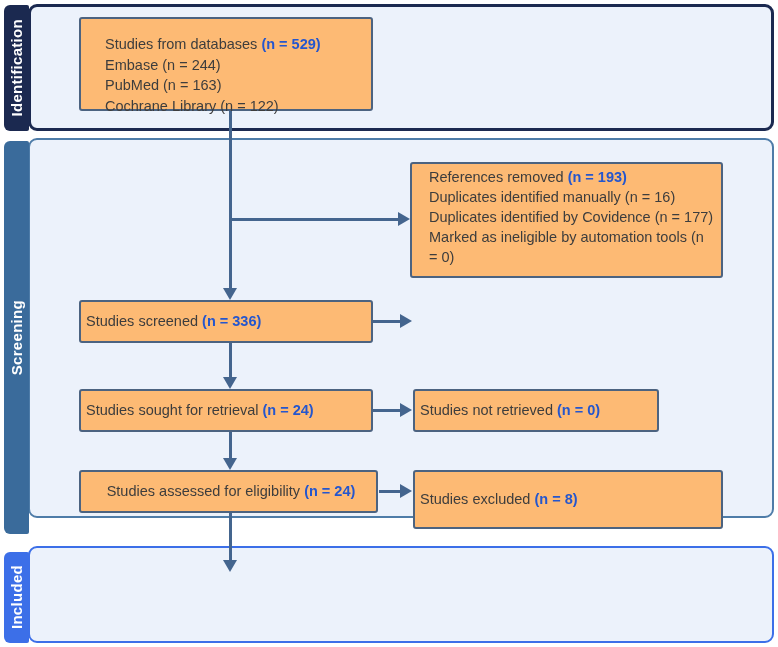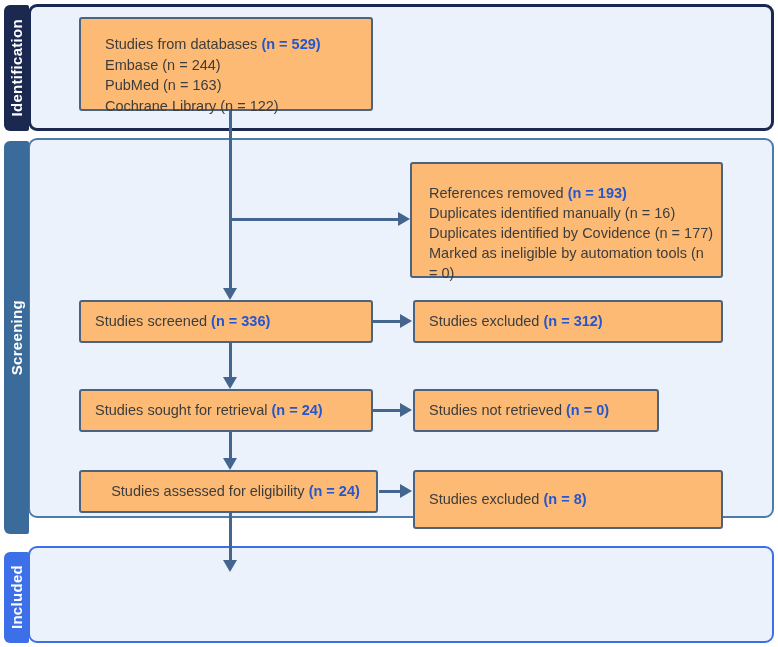--- a/index.html
+++ b/index.html
@@ -18,23 +18,23 @@
   .tab-id {top:5px;  height:126px;background:var(--navy,#1b2950);}
   .tab-scr{top:141px;height:393px;background:var(--steel-tab,#3a6b9b);}
   .tab-inc{top:552px;height:91px; background:var(--royal,#3c6fe8);}
   .tab-label{
     writing-mode:vertical-rl;transform:rotate(180deg);
     color:#fff;font-weight:bold;font-size:15px;letter-spacing:.3px;white-space:nowrap;
   }
   
   .wbox{position:absolute;background:#fdba74;border:2px solid var(--box-border,#4c6380);
         border-radius:3px;box-sizing:border-box;font-size:14.5px;line-height:20.5px;}
-  .wbox.single{display:flex;align-items:center;padding-left:14px;}
+  .wbox.single{display:flex;align-items:center;padding-left:5px;}
   .box-databases {left:79px; top:17px; width:294px;height:94px; padding:15px 8px 0 24px;}
-  .box-references{left:410px;top:162px;width:313px;height:116px;padding:19px 6px 0 17px;line-height:20px;}
+  .box-references{left:410px;top:162px;width:313px;height:116px;padding:3px 6px 0 17px;line-height:20px;}
   .box-screened  {left:79px; top:300px;width:294px;height:43px;}
   .box-excluded1 {left:413px;top:300px;width:310px;height:43px;}
   .box-sought    {left:79px; top:389px;width:294px;height:43px;}
   .box-notretr   {left:413px;top:389px;width:246px;height:43px;}
   .box-assessed  {left:79px; top:470px;width:299px;height:43px;justify-content:center;}
   .box-excluded2 {left:413px;top:470px;width:310px;height:59px;}
   .box-included  {left:79px; top:572px;width:299px;height:48px;}
   .count{color:var(--count-blue,#2456ce);font-weight:bold;}
   
   .vline,.hline{position:absolute;background:var(--arrow,#44658e);z-index:4;}
@@ -109,23 +109,20 @@
     <div><span>References removed </span><span class="count">(n = 193)</span></div>
     <div>Duplicates identified manually (n = 16)</div>
     <div>Duplicates identified by Covidence (n = 177)</div>
     <div>Marked as ineligible by automation tools (n = 0)</div>
   </div>
 
   <div class="wbox single box-screened">
     <div><span>Studies screened </span><span class="count">(n = 336)</span></div>
   </div>
 
-  <div class="wbox single box-excluded1">
-    <div><span>Studies excluded </span><span class="count">(n = 312)</span></div>
-  </div>
 
   <div class="wbox single box-sought">
     <div><span>Studies sought for retrieval </span><span class="count">(n = 24)</span></div>
   </div>
 
   <div class="wbox single box-notretr">
     <div><span>Studies not retrieved </span><span class="count">(n = 0)</span></div>
   </div>
 
   <div class="wbox single box-assessed">

